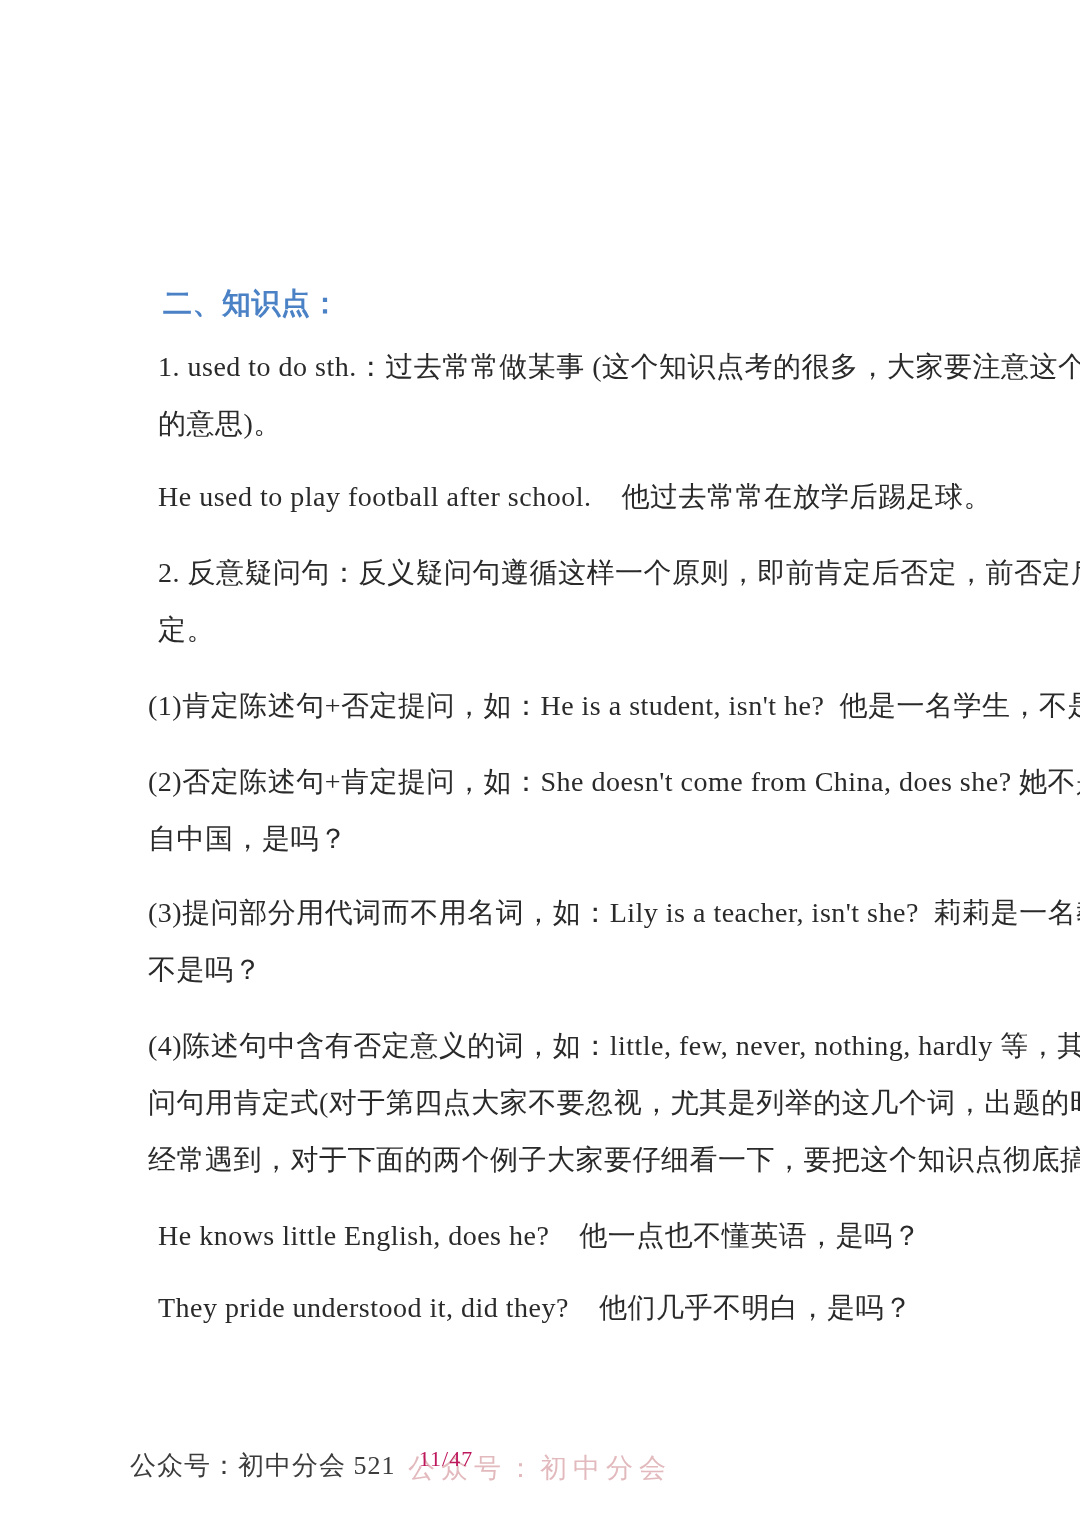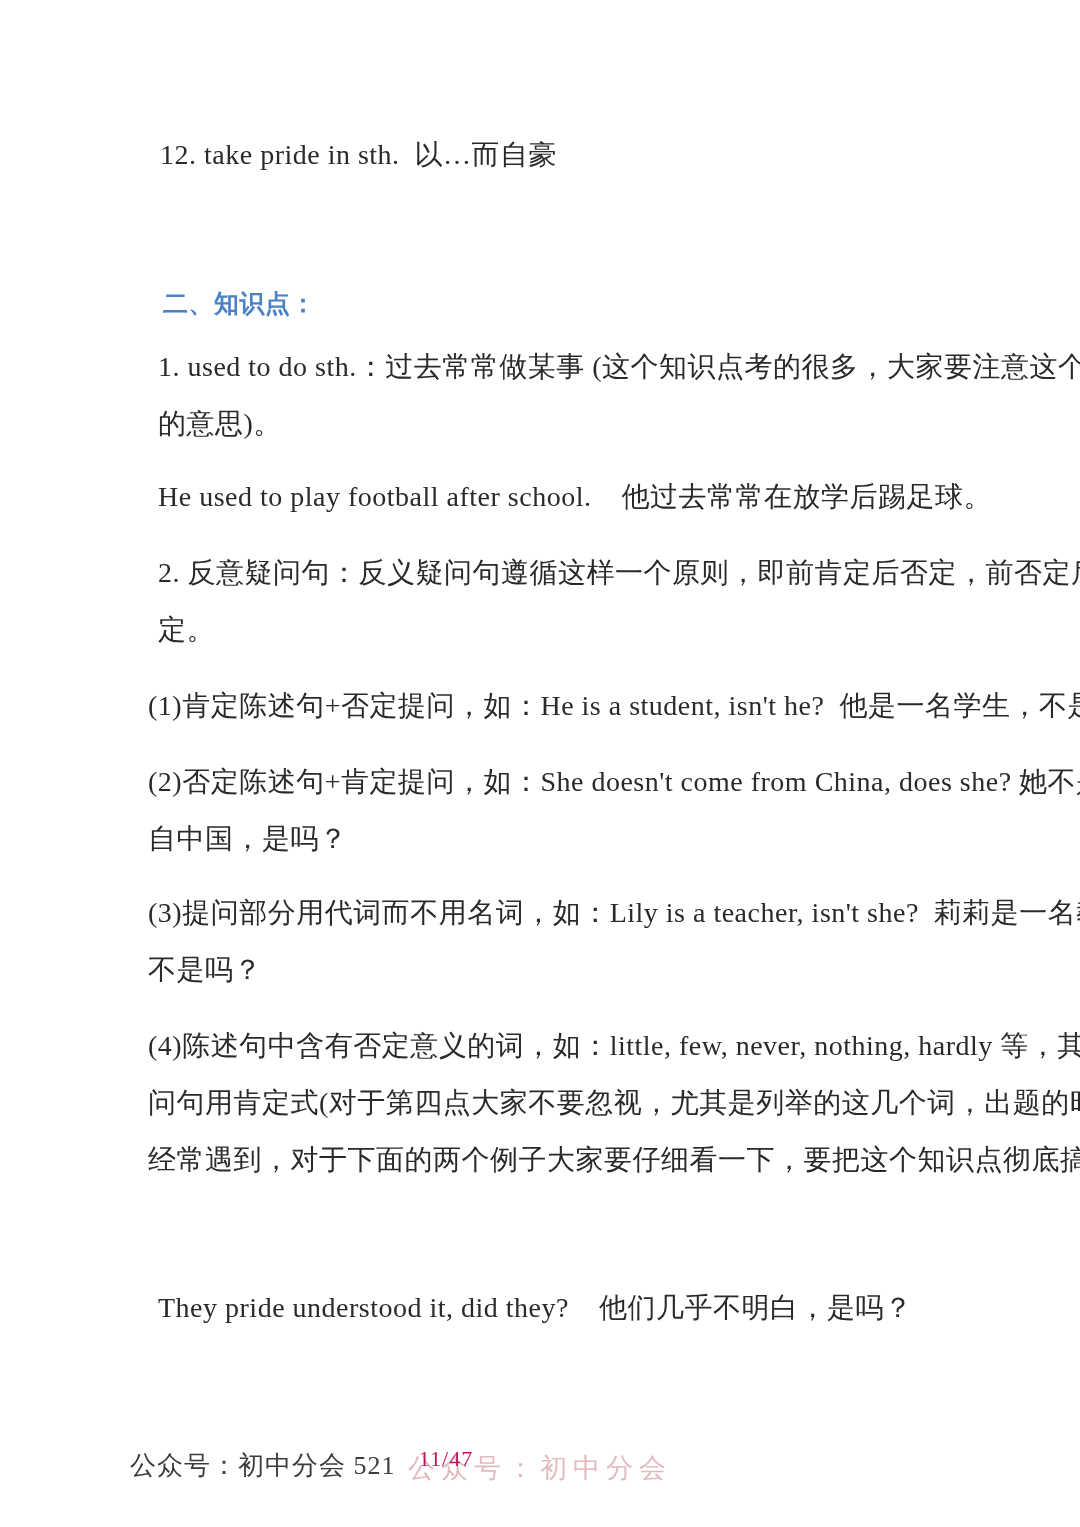--- a/index.html
+++ b/index.html
@@ -42,21 +42,21 @@
   .para-rule4    { top: 1017px; left: 148px; }
   .para-example2 { top: 1207px; }
   .para-example3 { top: 1279px; }
 
   .bold-num { font-weight: bold; }
 
   .para-heading .line {
     font-family: "Liberation Sans", "DejaVu Sans", sans-serif;
     font-weight: bold;
     color: #4b82c6;
-    font-size: 25px;
+    font-size: 29px;
   }
 
   .footer {
     position: absolute;
     left: 0;
     top: 1444px;
     width: 1080px;
     height: 40px;
     font-size: 26px;
   }
@@ -97,23 +97,20 @@
     color: #be185d;
     font-size: 22px;
     letter-spacing: 1px;
   }
 </style>
 </head>
 <body>
 
 <div class="page">
 
-  <div class="para para-item12">
-    <div class="line">12. take pride in sth.  以…而自豪</div>
-  </div>
 
 
   <div class="para para-heading">
     <div class="line">二、知识点：</div>
   </div>
 
   <div class="para para-point1">
     <div class="line">1. used to do sth.：过去常常做某事 (这个知识点考的很多，大家要注意这个短语</div>
     <div class="line">的意思)。</div>
   </div>
@@ -140,20 +137,23 @@
     <div class="line">(3)提问部分用代词而不用名词，如：Lily is a teacher, isn't she?  莉莉是一名教师，</div>
     <div class="line">不是吗？</div>
   </div>
 
   <div class="para para-rule4">
     <div class="line">(4)陈述句中含有否定意义的词，如：little, few, never, nothing, hardly 等，其反意疑</div>
     <div class="line">问句用肯定式(对于第四点大家不要忽视，尤其是列举的这几个词，出题的时 候</div>
     <div class="line">经常遇到，对于下面的两个例子大家要仔细看一下，要把这个知识点彻底搞懂)。如：</div>
   </div>
 
+  <div class="para para-example2">
+    <div class="line">He knows little English, does he?    他一点也不懂英语，是吗？</div>
+  </div>
 
   <div class="para para-example3">
     <div class="line">They pride understood it, did they?    他们几乎不明白，是吗？</div>
   </div>
 
   <div class="footer">
     <div class="footer-left">公众号：初中分会 521</div>
     <div class="footer-center">
       <div class="watermark">公众号：初中分会</div>
       <div class="page-number">11/47</div>

